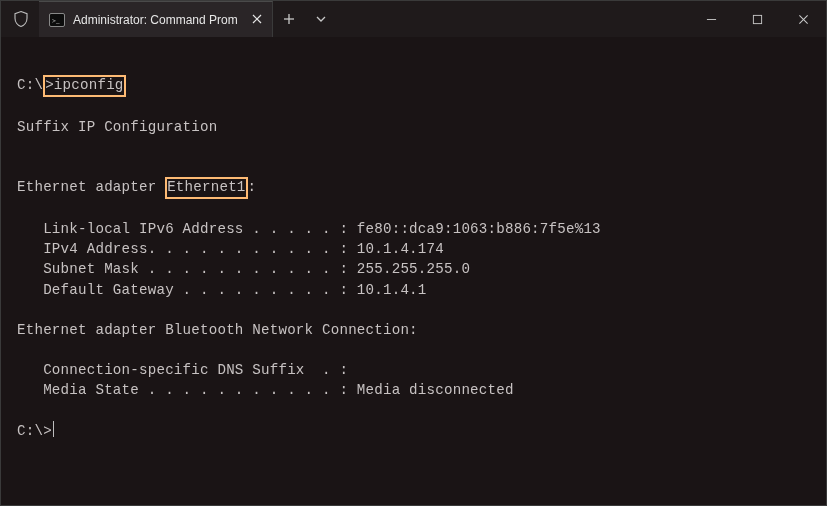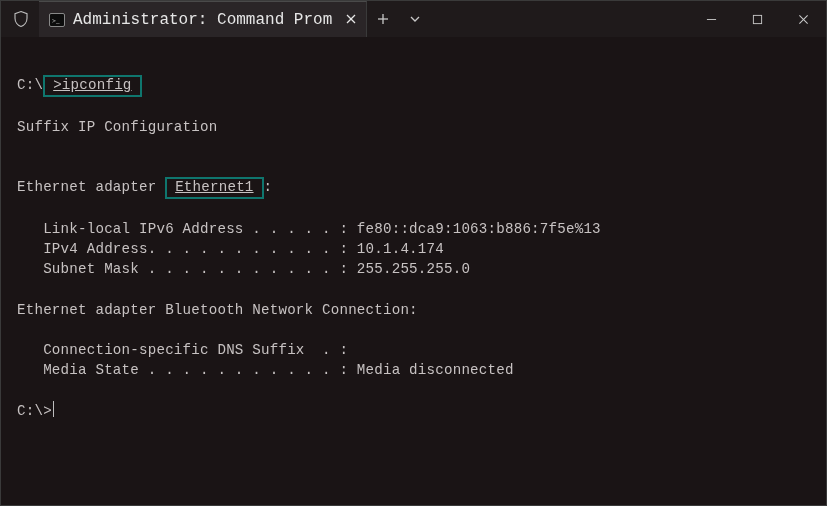--- a/index.html
+++ b/index.html
@@ -41,22 +41,22 @@
       border-top: 1px solid #4a4a4a;
       border-right: 1px solid #3a3a3a;
       gap: 8px;
     }
     .tab-icon {
       width: 16px;
       height: 14px;
       display: inline-block;
     }
     .tab-title {
-      font-family: Liberation Mono, monospace;
-      font-size: 16px;
+      font-family: Liberation Sans, sans-serif;
+      font-size: 12px;
       color: #e6e6e6;
     }
     .tab-close {
       margin-left: 6px;
       font-family: 'Segoe UI', sans-serif;
       font-size: 13px;
       color: #e6e6e6;
       cursor: pointer;
     }
     .titlebar-btn {
@@ -86,25 +86,24 @@
     .terminal-body {
       padding: 18px 16px 16px 16px;
       font-size: 14.2px;
       line-height: 1.42;
       letter-spacing: 0.2px;
       color: #c7c2c2;
     }
     .line { white-space: pre; }
     .blank { height: 1.42em; }
     .highlight {
-      border: 2px solid #0f766e;
-      padding: 1px 8px;
+      border: 2px solid #fdba74;
+      padding: 1px 0;
       display: inline-block;
       line-height: 1.1;
-      text-decoration: underline;
     }
     .cursor {
       display: inline-block;
       width: 1.5px;
       height: 16px;
       background: #bdbdbd;
       vertical-align: -2px;
       margin-left: 1px;
     }
   </style>
@@ -170,20 +169,21 @@
   <div class="line"><span>C:\</span><span class="highlight">&gt;ipconfig</span></div>
   <div class="blank"></div>
   <div class="line">Suffix IP Configuration</div>
   <div class="blank"></div>
   <div class="blank"></div>
   <div class="line"><span>Ethernet adapter </span><span class="highlight">Ethernet1</span><span>:</span></div>
   <div class="blank"></div>
   <div class="line">   Link-local IPv6 Address . . . . . : fe80::dca9:1063:b886:7f5e%13</div>
   <div class="line">   IPv4 Address. . . . . . . . . . . : 10.1.4.174</div>
   <div class="line">   Subnet Mask . . . . . . . . . . . : 255.255.255.0</div>
+  <div class="line">   Default Gateway . . . . . . . . . : 10.1.4.1</div>
   <div class="blank"></div>
   <div class="line">Ethernet adapter Bluetooth Network Connection:</div>
   <div class="blank"></div>
   <div class="line">   Connection-specific DNS Suffix  . :</div>
   <div class="line">   Media State . . . . . . . . . . . : Media disconnected</div>
   <div class="blank"></div>
   <div class="line"><span>C:\&gt;</span><span class="cursor"></span></div>
 </div>
 
 </body></html>

